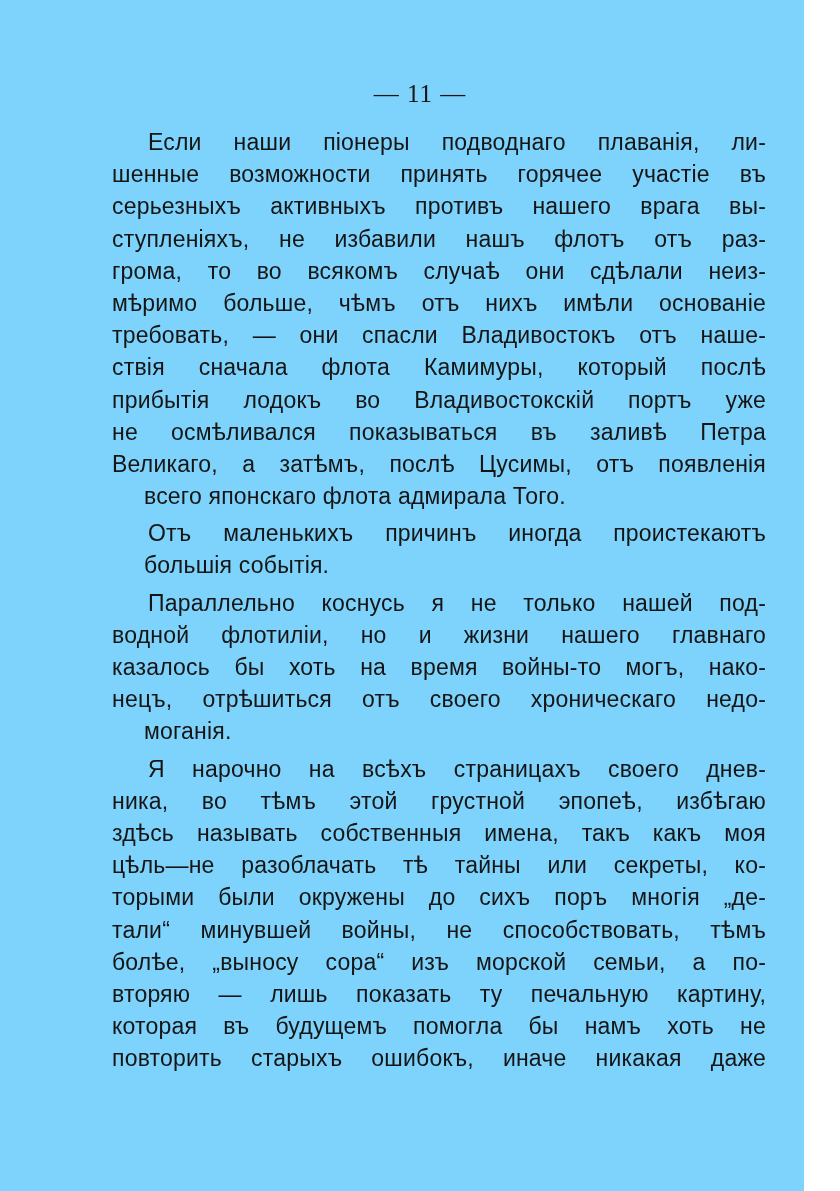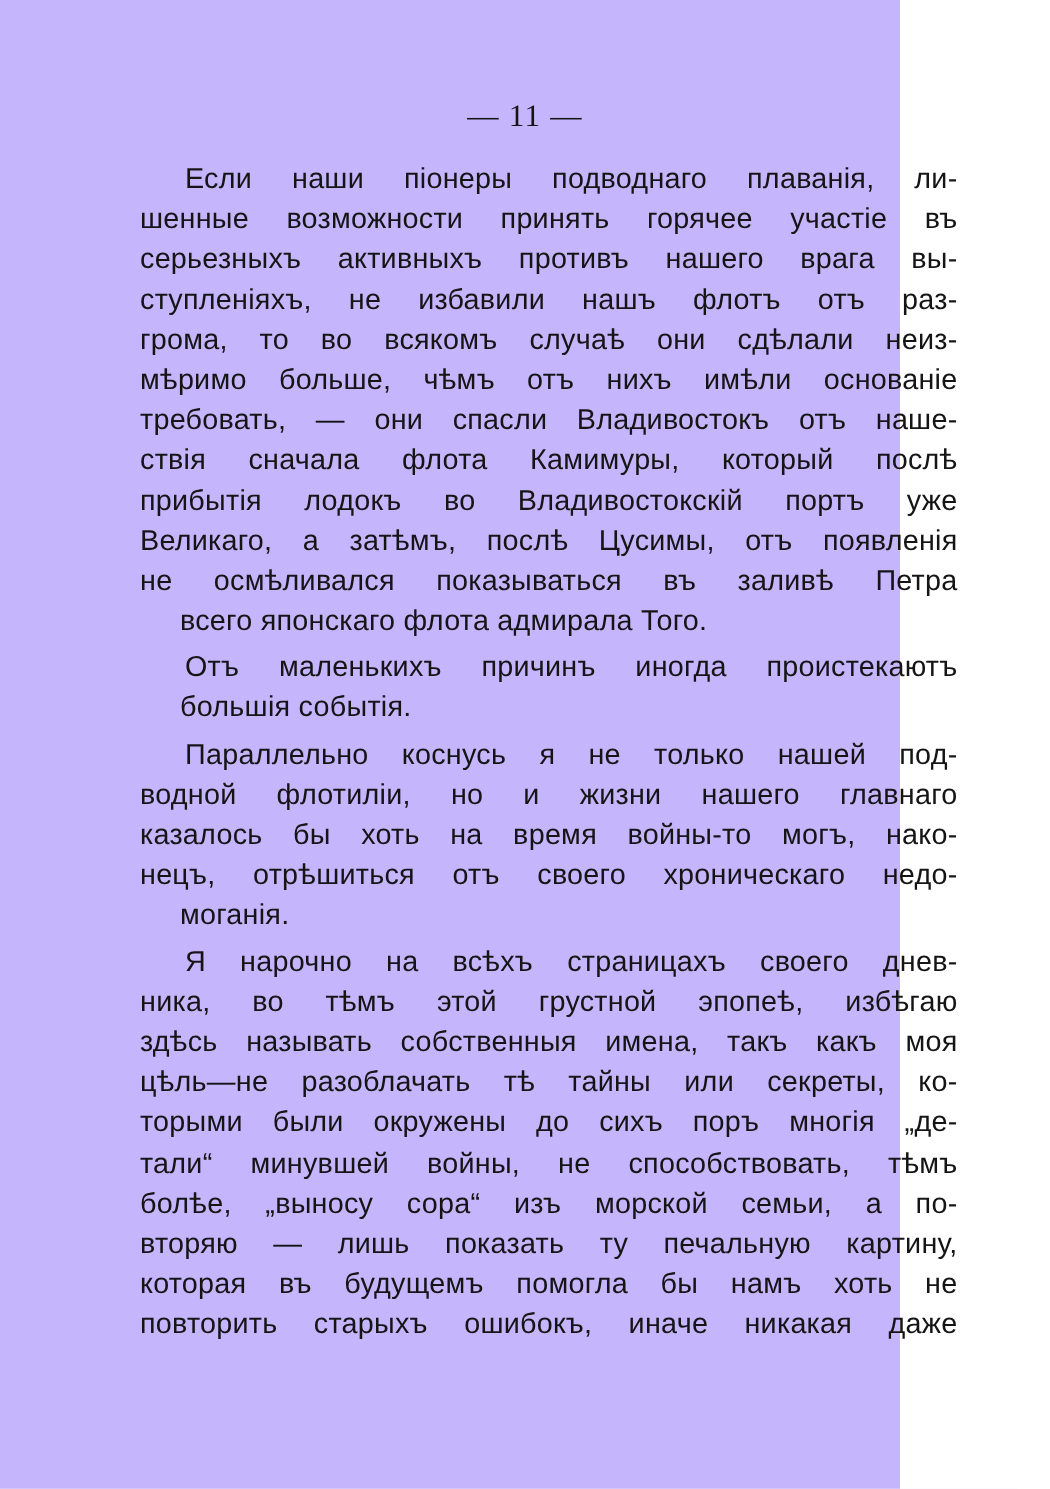--- a/index.html
+++ b/index.html
@@ -11,23 +11,23 @@
     width: 840px;
     height: 1191px;
     position: relative;
     overflow: hidden;
     font-family: "DejaVu Serif", "Liberation Serif", serif;
     color: #151515;
   }
   .page {
     position: absolute;
     left: 0; top: 0;
-    width: 720px;
+    width: 804px;
     height: 1191px;
-    background: #c4b5fd;
+    background: #7dd3fc;
   }
   .page-number {
     position: absolute;
     top: 80px;
     left: 0;
     width: 840px;
     text-align: center;
     font-size: 25px;
     letter-spacing: 1px;
     font-family: "Liberation Serif", serif;
@@ -71,22 +71,22 @@
     <div class="paragraph">
       <span class="line indent">Если наши пiонеры подводнаго плаванiя, ли-</span>
       <span class="line">шенные возможности принять горячее участiе въ</span>
       <span class="line">серьезныхъ активныхъ противъ нашего врага вы-</span>
       <span class="line">ступленiяхъ, не избавили нашъ флотъ отъ раз-</span>
       <span class="line">грома, то во всякомъ случаѣ они сдѣлали неиз-</span>
       <span class="line">мѣримо больше, чѣмъ отъ нихъ имѣли основанiе</span>
       <span class="line">требовать, — они спасли Владивостокъ отъ наше-</span>
       <span class="line">ствiя сначала флота Камимуры, который послѣ</span>
       <span class="line">прибытiя лодокъ во Владивостокскiй портъ уже</span>
+      <span class="line">не осмѣливался показываться въ заливѣ Петра</span>
       <span class="line">Великаго, а затѣмъ, послѣ Цусимы, отъ появленiя</span>
-      <span class="line">не осмѣливался показываться въ заливѣ Петра</span>
       <span class="line last">всего японскаго флота адмирала Того.</span>
     </div>
     <div class="para-gap"></div>
 
     <div class="paragraph">
       <span class="line indent">Отъ маленькихъ причинъ иногда проистекаютъ</span>
       <span class="line last">большiя событiя.</span>
     </div>
     <div class="para-gap"></div>
 

